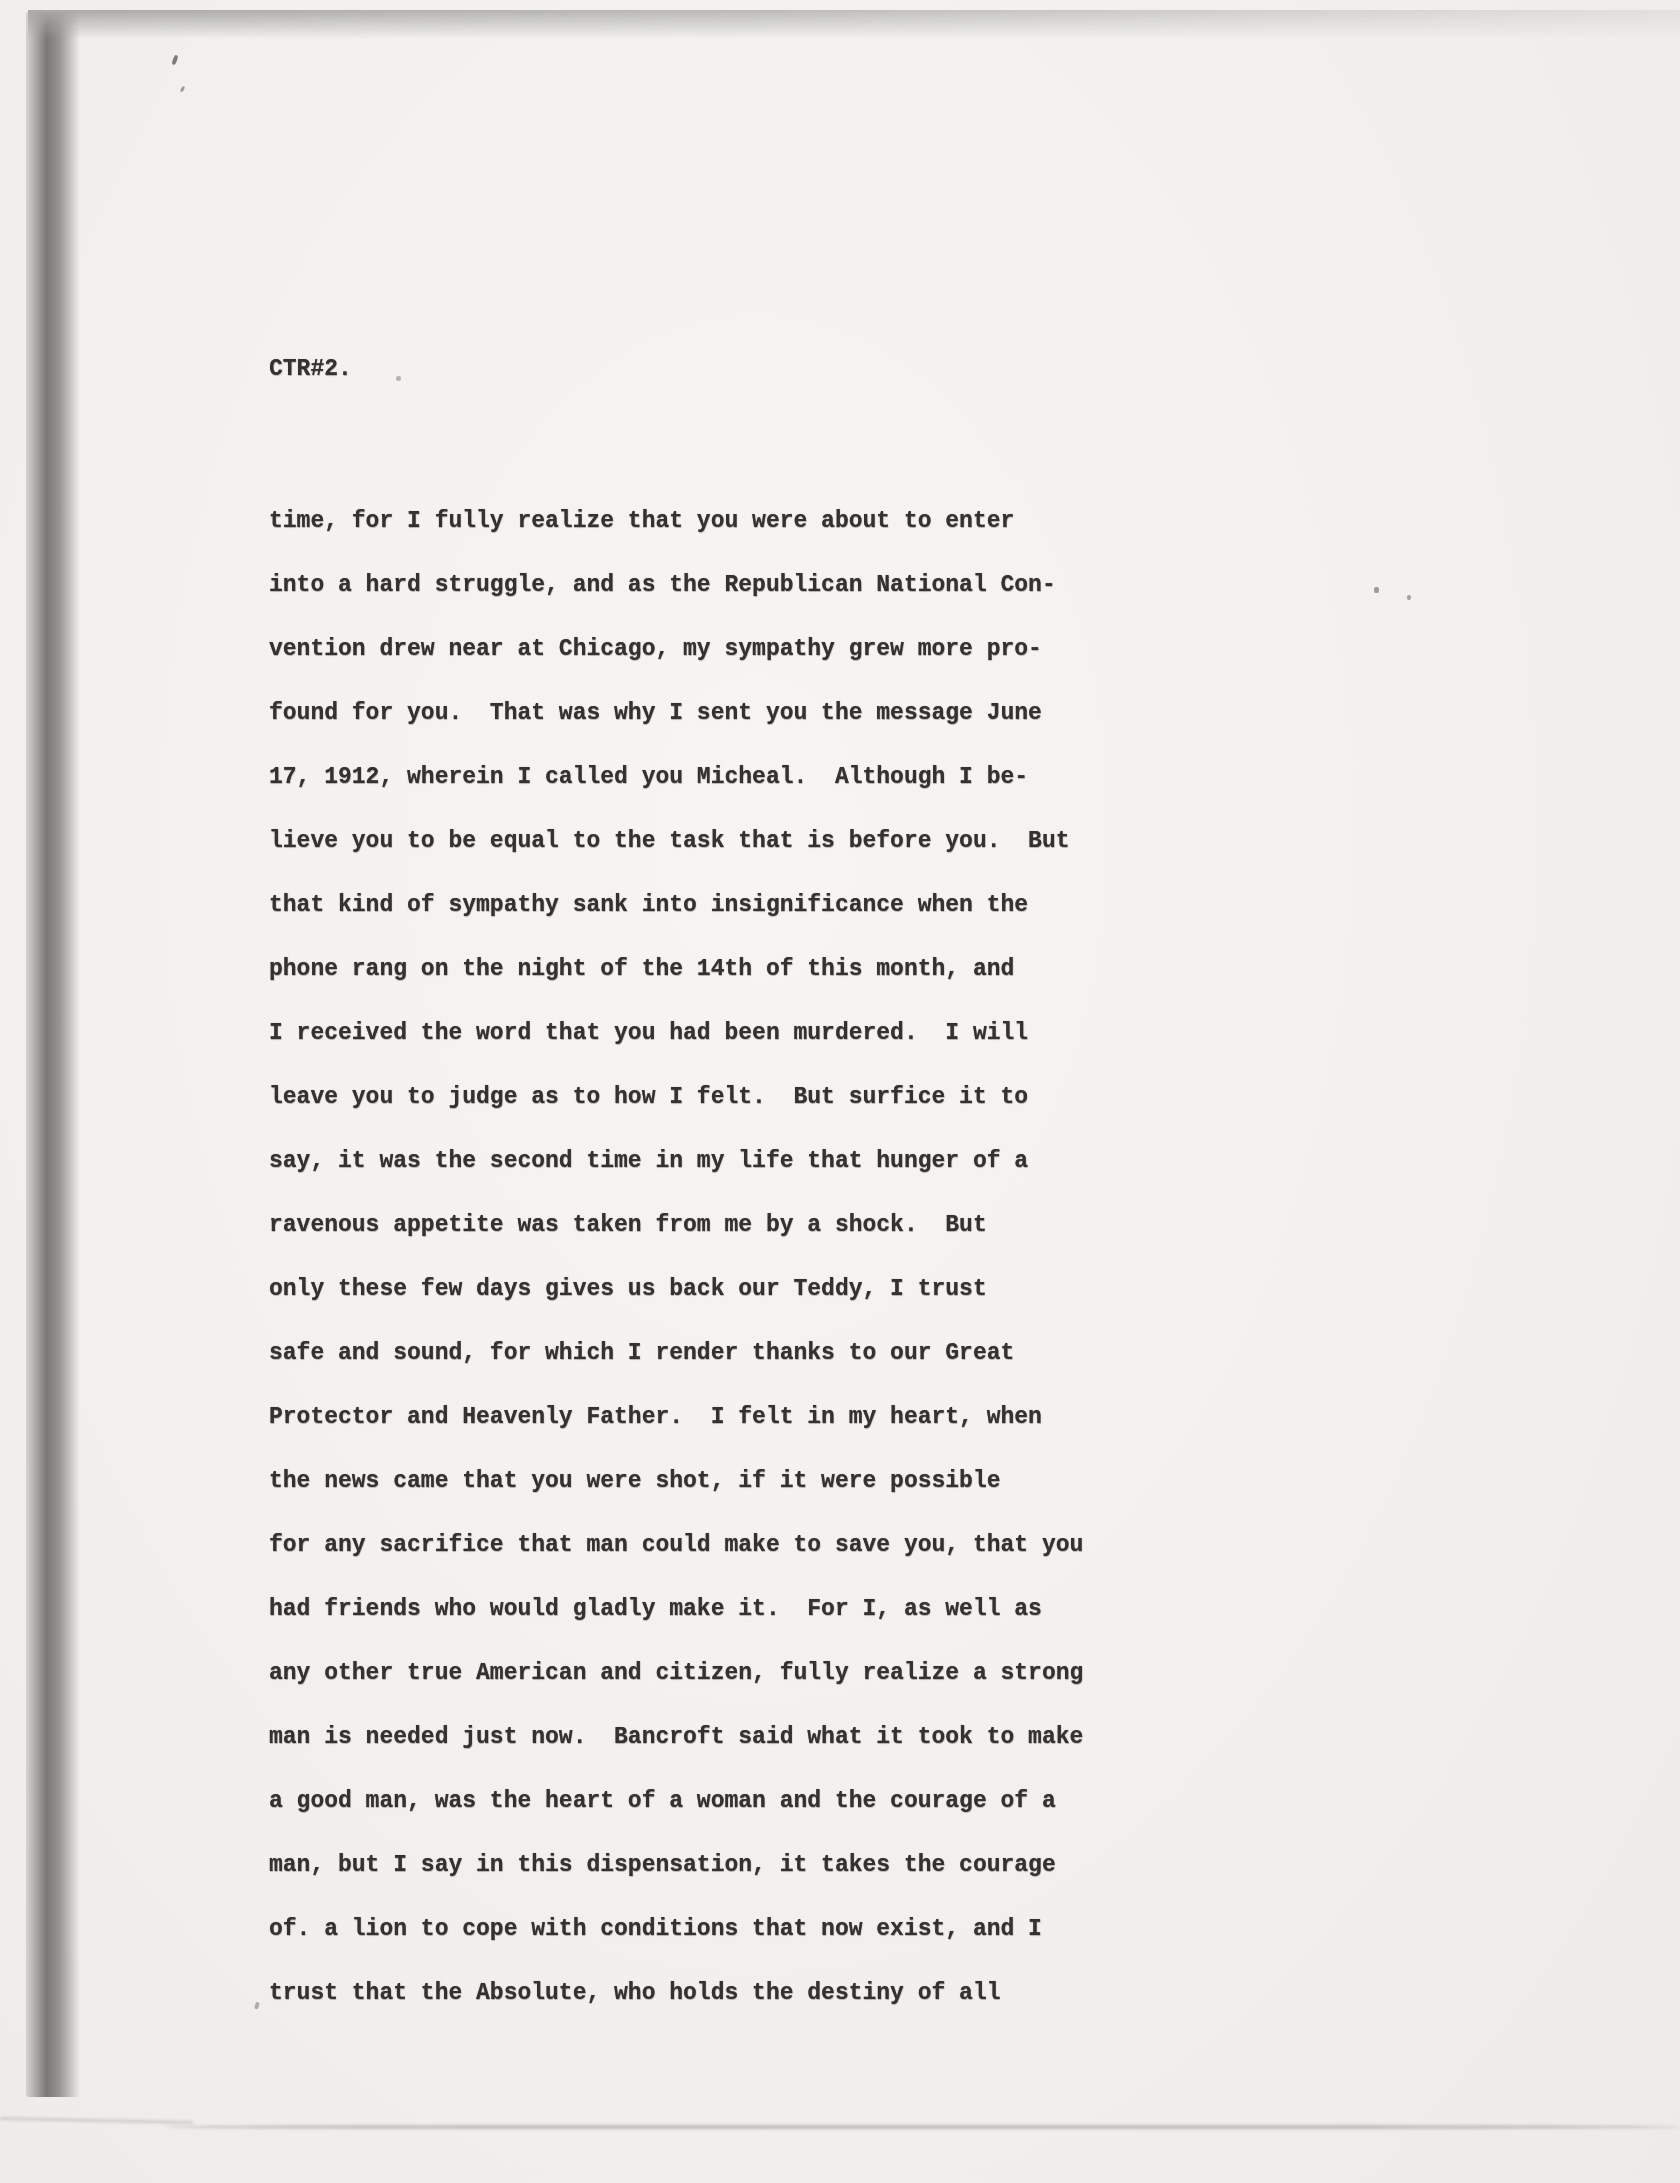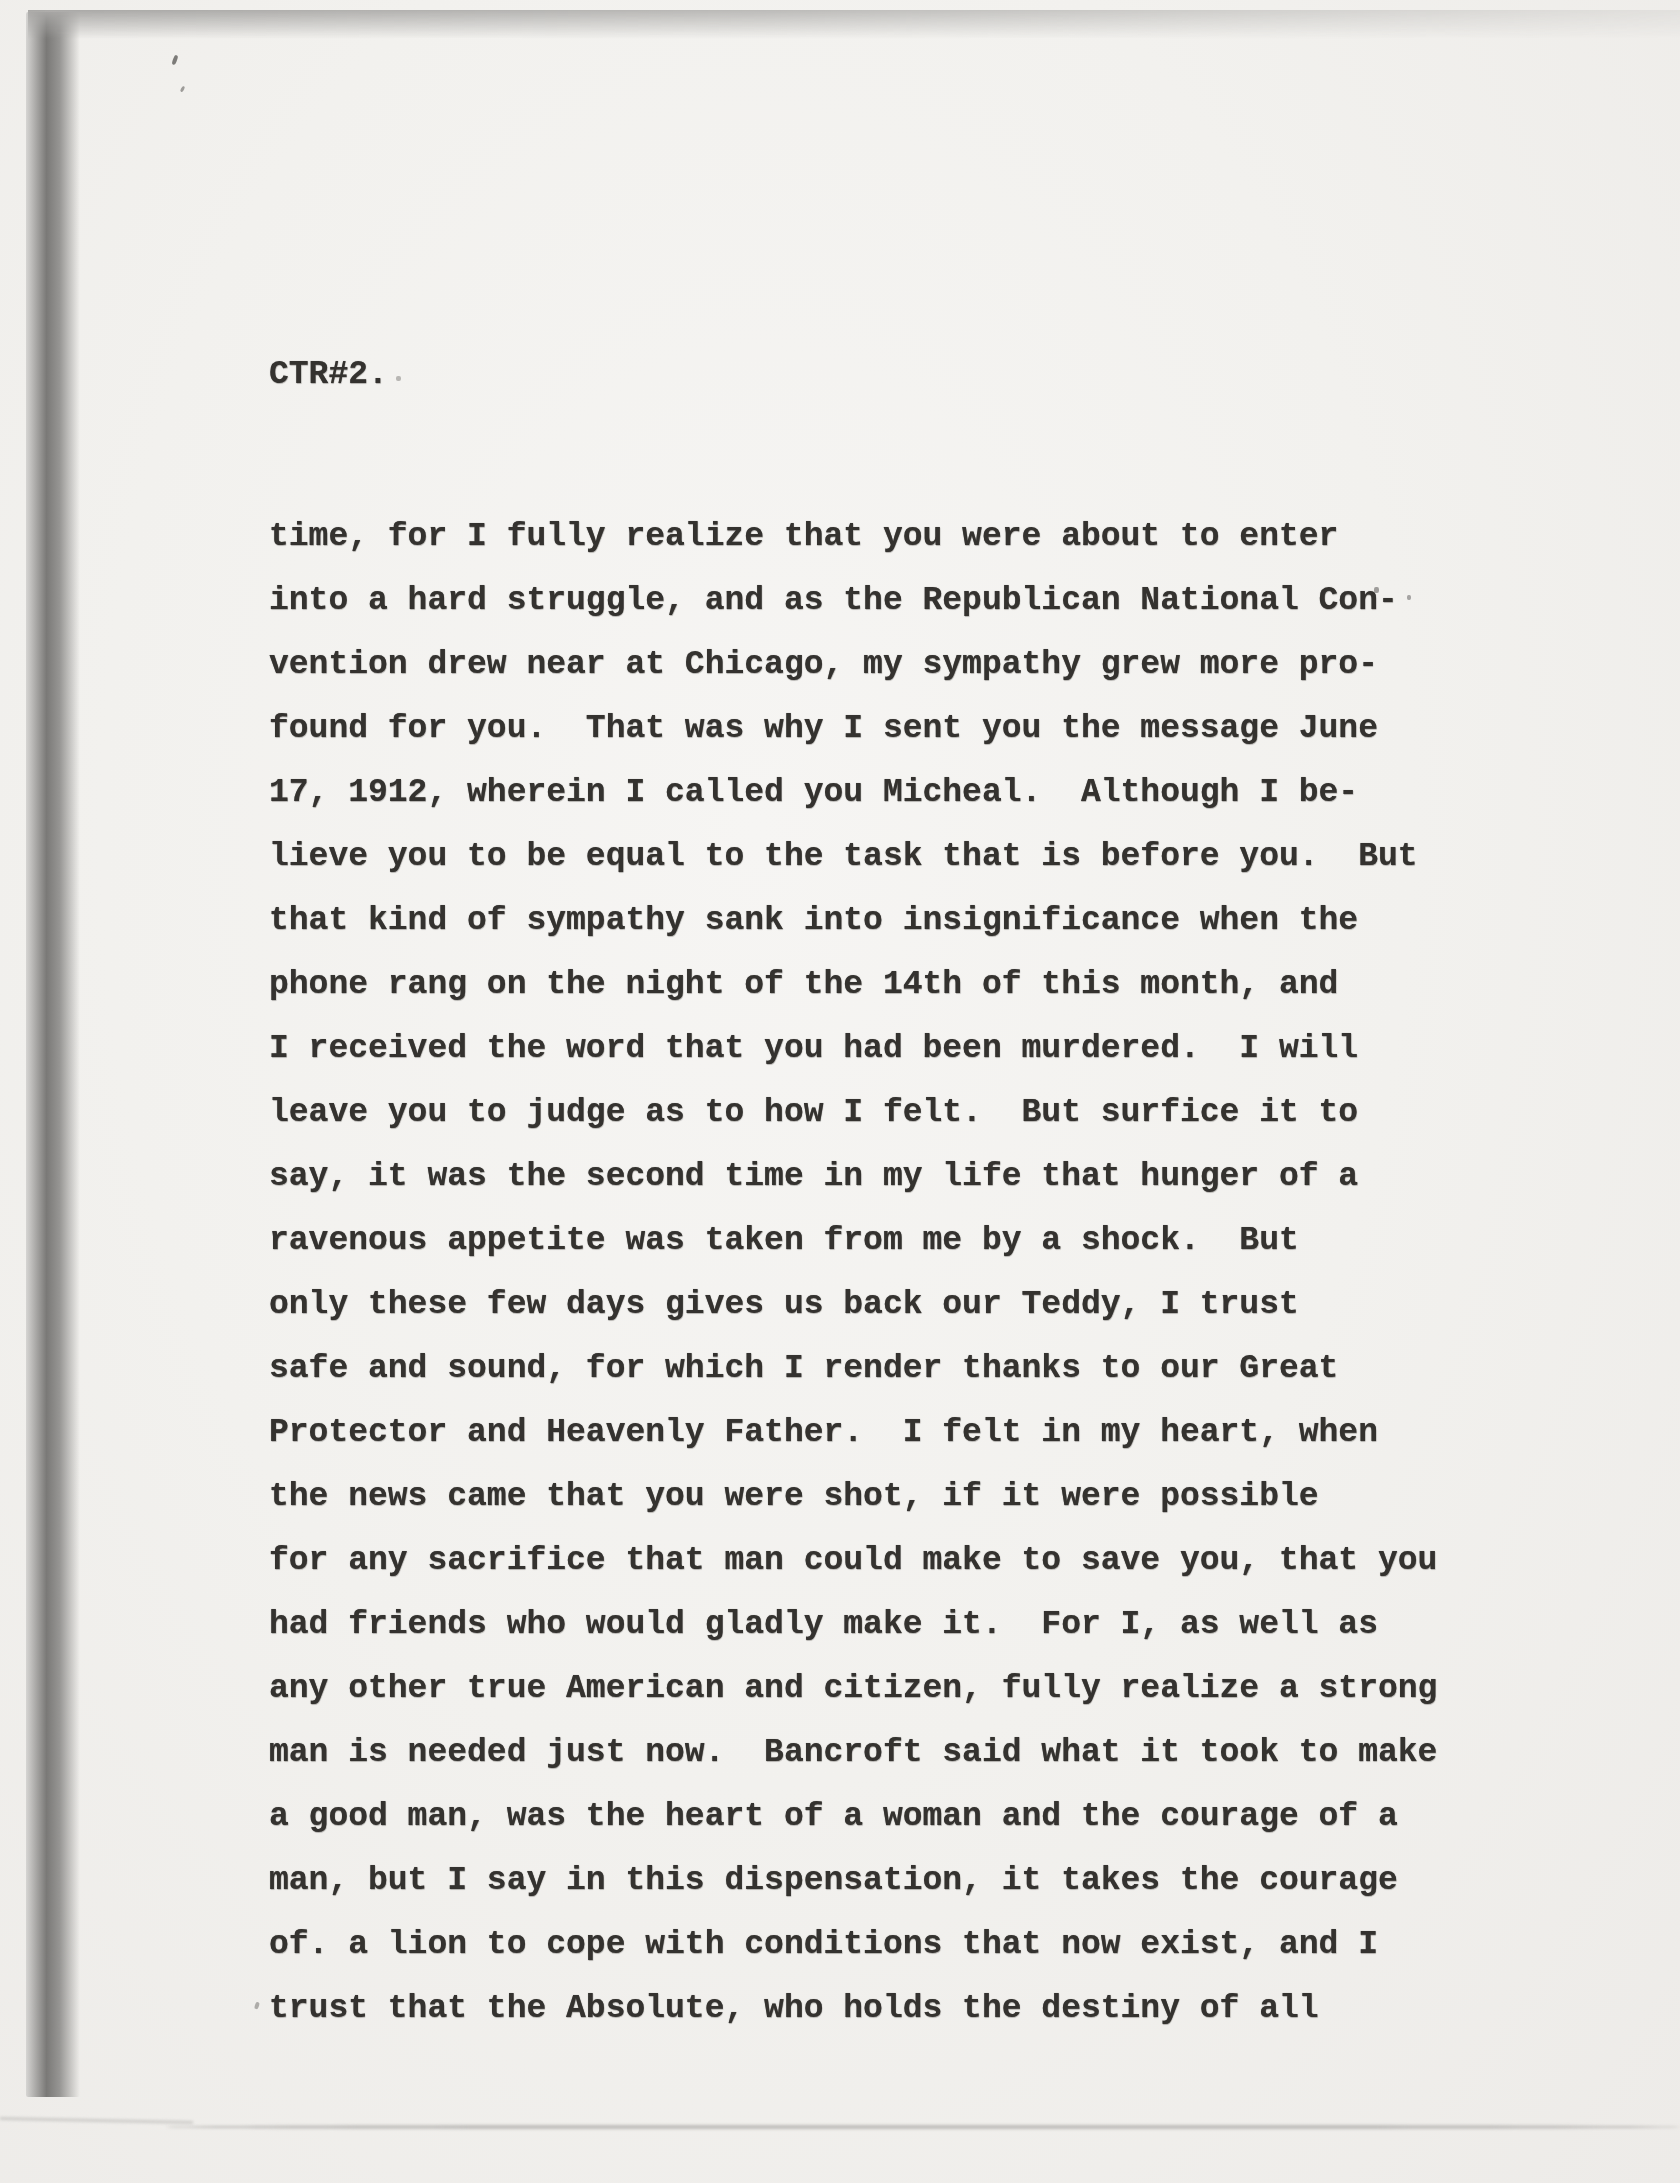--- a/index.html
+++ b/index.html
@@ -64,35 +64,35 @@
     top: 2119px;
     height: 2.8px;
     background: #b8b7b5;
     filter: blur(1.7px);
     transform: rotate(1.2deg);
     opacity: 0.6;
   }
   
   .typed {
     color: #34322f;
-    font-size: 33px;
+    font-size: 23px;
     font-weight: 700;
     letter-spacing: 0;
     white-space: pre;
     text-shadow: 0 0 0.8px rgba(45,43,40,0.55), 0.4px 0.6px 0.7px rgba(45,43,40,0.28);
   }
   .page-label {
     position: absolute;
     left: 269px;
     top: 356px;
   }
   .body-text {
     position: absolute;
     left: 269px;
-    top: 505px;
+    top: 489px;
   }
   .body-text .line {
     height: 64px;
     line-height: 64px;
   }
   
   .speck {
     position: absolute;
     background: #4a4846;
     opacity: 0.55;

